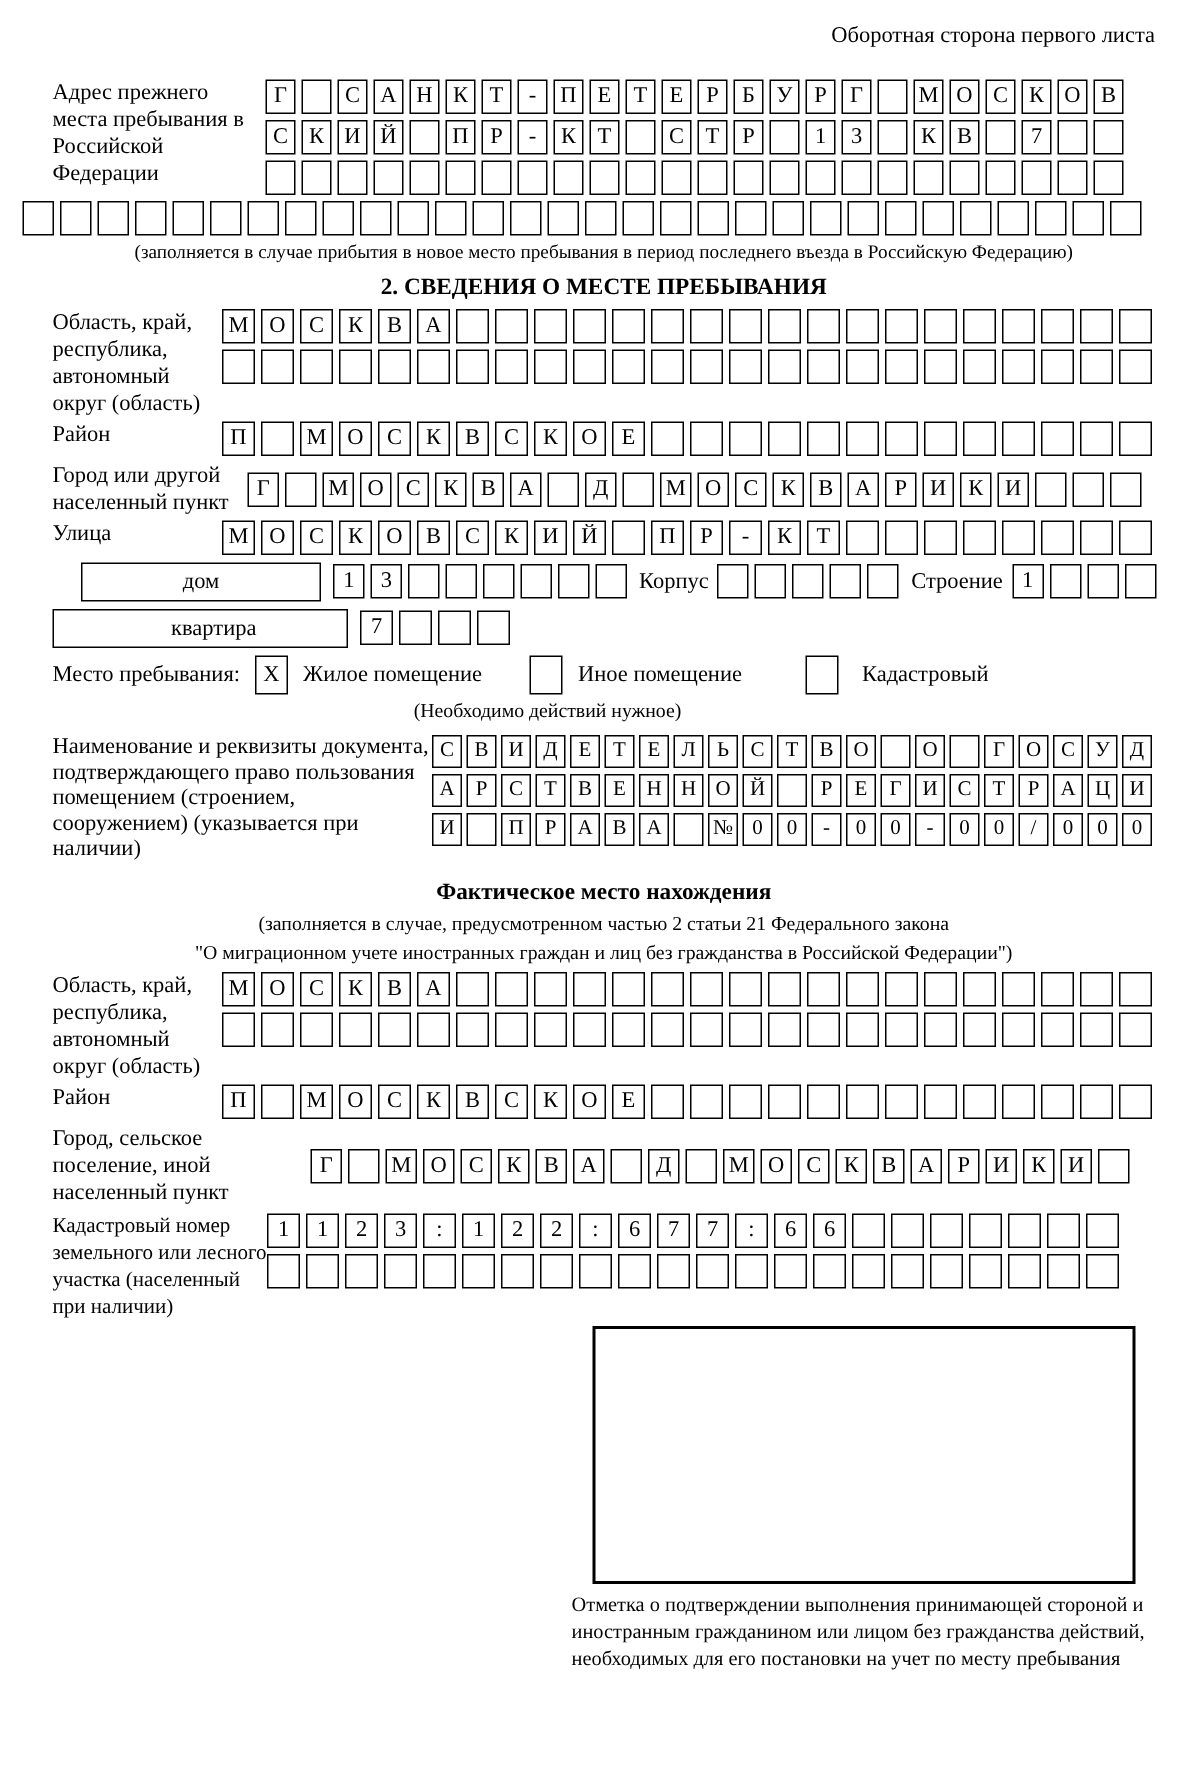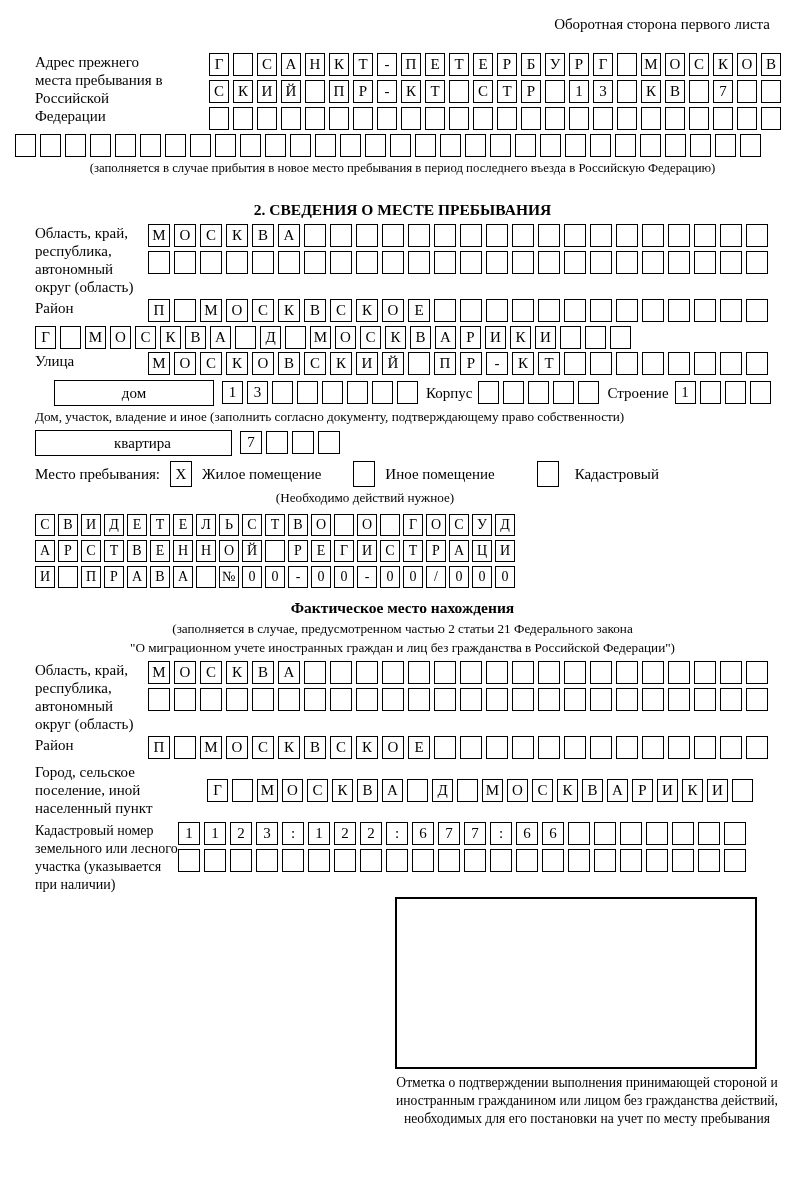--- a/index.html
+++ b/index.html
@@ -16,39 +16,39 @@
   .rows{display:flex;flex-direction:column;gap:4px;}
   .cells{display:flex;gap:4px;flex:none;}
   .cell{box-sizing:border-box;flex:none;width:22px;height:23px;border:1.5px solid #000;
         font-size:15px;line-height:20px;text-align:center;background:#fff;}
   .c21 .cell{width:21px;} .c20 .cell{width:20px;}
   .c19{gap:3px;} .c19 .cell{width:20px;height:22px;font-size:14px;line-height:19px;}
   .extra{margin-left:-20px;margin-top:4px;}
   .caption{font-size:13.2px;line-height:17px;margin-top:2px;}
   .cap-small{font-size:12.8px;}
   .center{text-align:center;}
-  .sec-title{font-weight:bold;font-size:15.5px;text-align:center;margin-top:23px;line-height:19px;}
+  .sec-title{font-weight:bold;font-size:15.5px;text-align:center;margin-top:5px;line-height:19px;}
   .mt3{margin-top:3px;} .mt4{margin-top:4px;} .mt5{margin-top:5px;}
-  .mt8{margin-top:8px;} .mt10{margin-top:10px;} .mt20{margin-top:20px;gap:32px;}
+  .mt8{margin-top:8px;} .mt10{margin-top:10px;} .mt20{margin-top:20px;}
   .wide-box{box-sizing:border-box;border:1.5px solid #000;height:26px;display:flex;
             align-items:center;justify-content:center;font-size:15px;flex:none;}
   .wb160{width:160px;margin-left:19px;} .wb197{width:197px;padding-left:18px;}
   .ml8{margin-left:8px;} .ml6{margin-left:6px;}
   .inline-label{font-size:15px;line-height:26px;margin-left:8px;flex:none;}
   .house-row .cells,.apt-row .cells{margin-top:1px;}
   .stay-row{display:flex;align-items:center;font-size:15px;}
   .cbx{box-sizing:border-box;flex:none;width:22px;height:26px;border:1.5px solid #000;
        display:inline-flex;align-items:center;justify-content:center;font-size:15px;}
   .cbx-m1{margin-left:10px;margin-right:10px;}
   .cbx-m2{margin-left:32px;margin-right:10px;}
   .cbx-m3{margin-left:42px;margin-right:16px;}
   .note-center{width:660px;text-align:center;}
   .stamp-box{box-sizing:border-box;width:362px;height:172px;border:2px solid #000;
              margin-left:360px;margin-top:3px;background:#fff;}
-  .stamp-caption{width:412px;margin-left:346px;margin-top:5px;text-align:center;
+  .stamp-caption{width:412px;margin-left:346px;margin-top:5px;
                  font-size:13.6px;line-height:18px;}
 </style>
 </head>
 <body>
 
 <div class="page">
 
   <div class="top-title">Оборотная сторона первого листа</div>
 
   <div class="frow mt20">
@@ -252,20 +252,21 @@
         <span class="cell"></span>
         <span class="cell"></span>
         <span class="cell"></span>
         <span class="cell"></span>
         <span class="cell"></span>
         <span class="cell"></span>
       </div>
   </div>
 
   <div class="frow vcenter mt4">
+    <div class="flabel w130">Город или другой населенный пункт</div>
     <div class="cells c21">
         <span class="cell">Г</span>
         <span class="cell"></span>
         <span class="cell">М</span>
         <span class="cell">О</span>
         <span class="cell">С</span>
         <span class="cell">К</span>
         <span class="cell">В</span>
         <span class="cell">А</span>
         <span class="cell"></span>
@@ -338,21 +339,20 @@
         <span class="cell"></span>
       </div>
     <span class="inline-label">Строение</span>
     <div class="cells c21 ml6">
         <span class="cell">1</span>
         <span class="cell"></span>
         <span class="cell"></span>
         <span class="cell"></span>
       </div>
   </div>
-  <div class="caption">Дом, участок, владение и иное (заполнить согласно документу, подтверждающему право собственности)</div>
 
   <div class="frow mt5 apt-row">
     <div class="wide-box wb197">квартира</div>
     <div class="cells ml8">
         <span class="cell">7</span>
         <span class="cell"></span>
         <span class="cell"></span>
         <span class="cell"></span>
       </div>
   </div>
@@ -362,20 +362,21 @@
     <span class="cbx cbx-m1">X</span>
     <span>Жилое помещение</span>
     <span class="cbx cbx-m2"></span>
     <span>Иное помещение</span>
     <span class="cbx cbx-m3"></span>
     <span>Кадастровый</span>
   </div>
   <div class="caption note-center">(Необходимо действий нужное)</div>
 
   <div class="frow mt8">
+    <div class="flabel w253 lh17">Наименование и реквизиты документа, подтверждающего право пользования помещением (строением, сооружением) (указывается при наличии)</div>
     <div class="rows">
       <div class="cells c19">
           <span class="cell">С</span>
           <span class="cell">В</span>
           <span class="cell">И</span>
           <span class="cell">Д</span>
           <span class="cell">Е</span>
           <span class="cell">Т</span>
           <span class="cell">Е</span>
           <span class="cell">Л</span>
@@ -556,21 +557,21 @@
         <span class="cell">А</span>
         <span class="cell">Р</span>
         <span class="cell">И</span>
         <span class="cell">К</span>
         <span class="cell">И</span>
         <span class="cell"></span>
       </div>
   </div>
 
   <div class="frow mt5">
-    <div class="flabel w143 fs14">Кадастровый номер земельного или лесного участка (указывается при наличии)</div>
+    <div class="flabel w143 fs14">Кадастровый номер земельного или лесного участка (населенный при наличии)</div>
     <div class="rows">
       <div class="cells">
           <span class="cell">1</span>
           <span class="cell">1</span>
           <span class="cell">2</span>
           <span class="cell">3</span>
           <span class="cell">:</span>
           <span class="cell">1</span>
           <span class="cell">2</span>
           <span class="cell">2</span>

